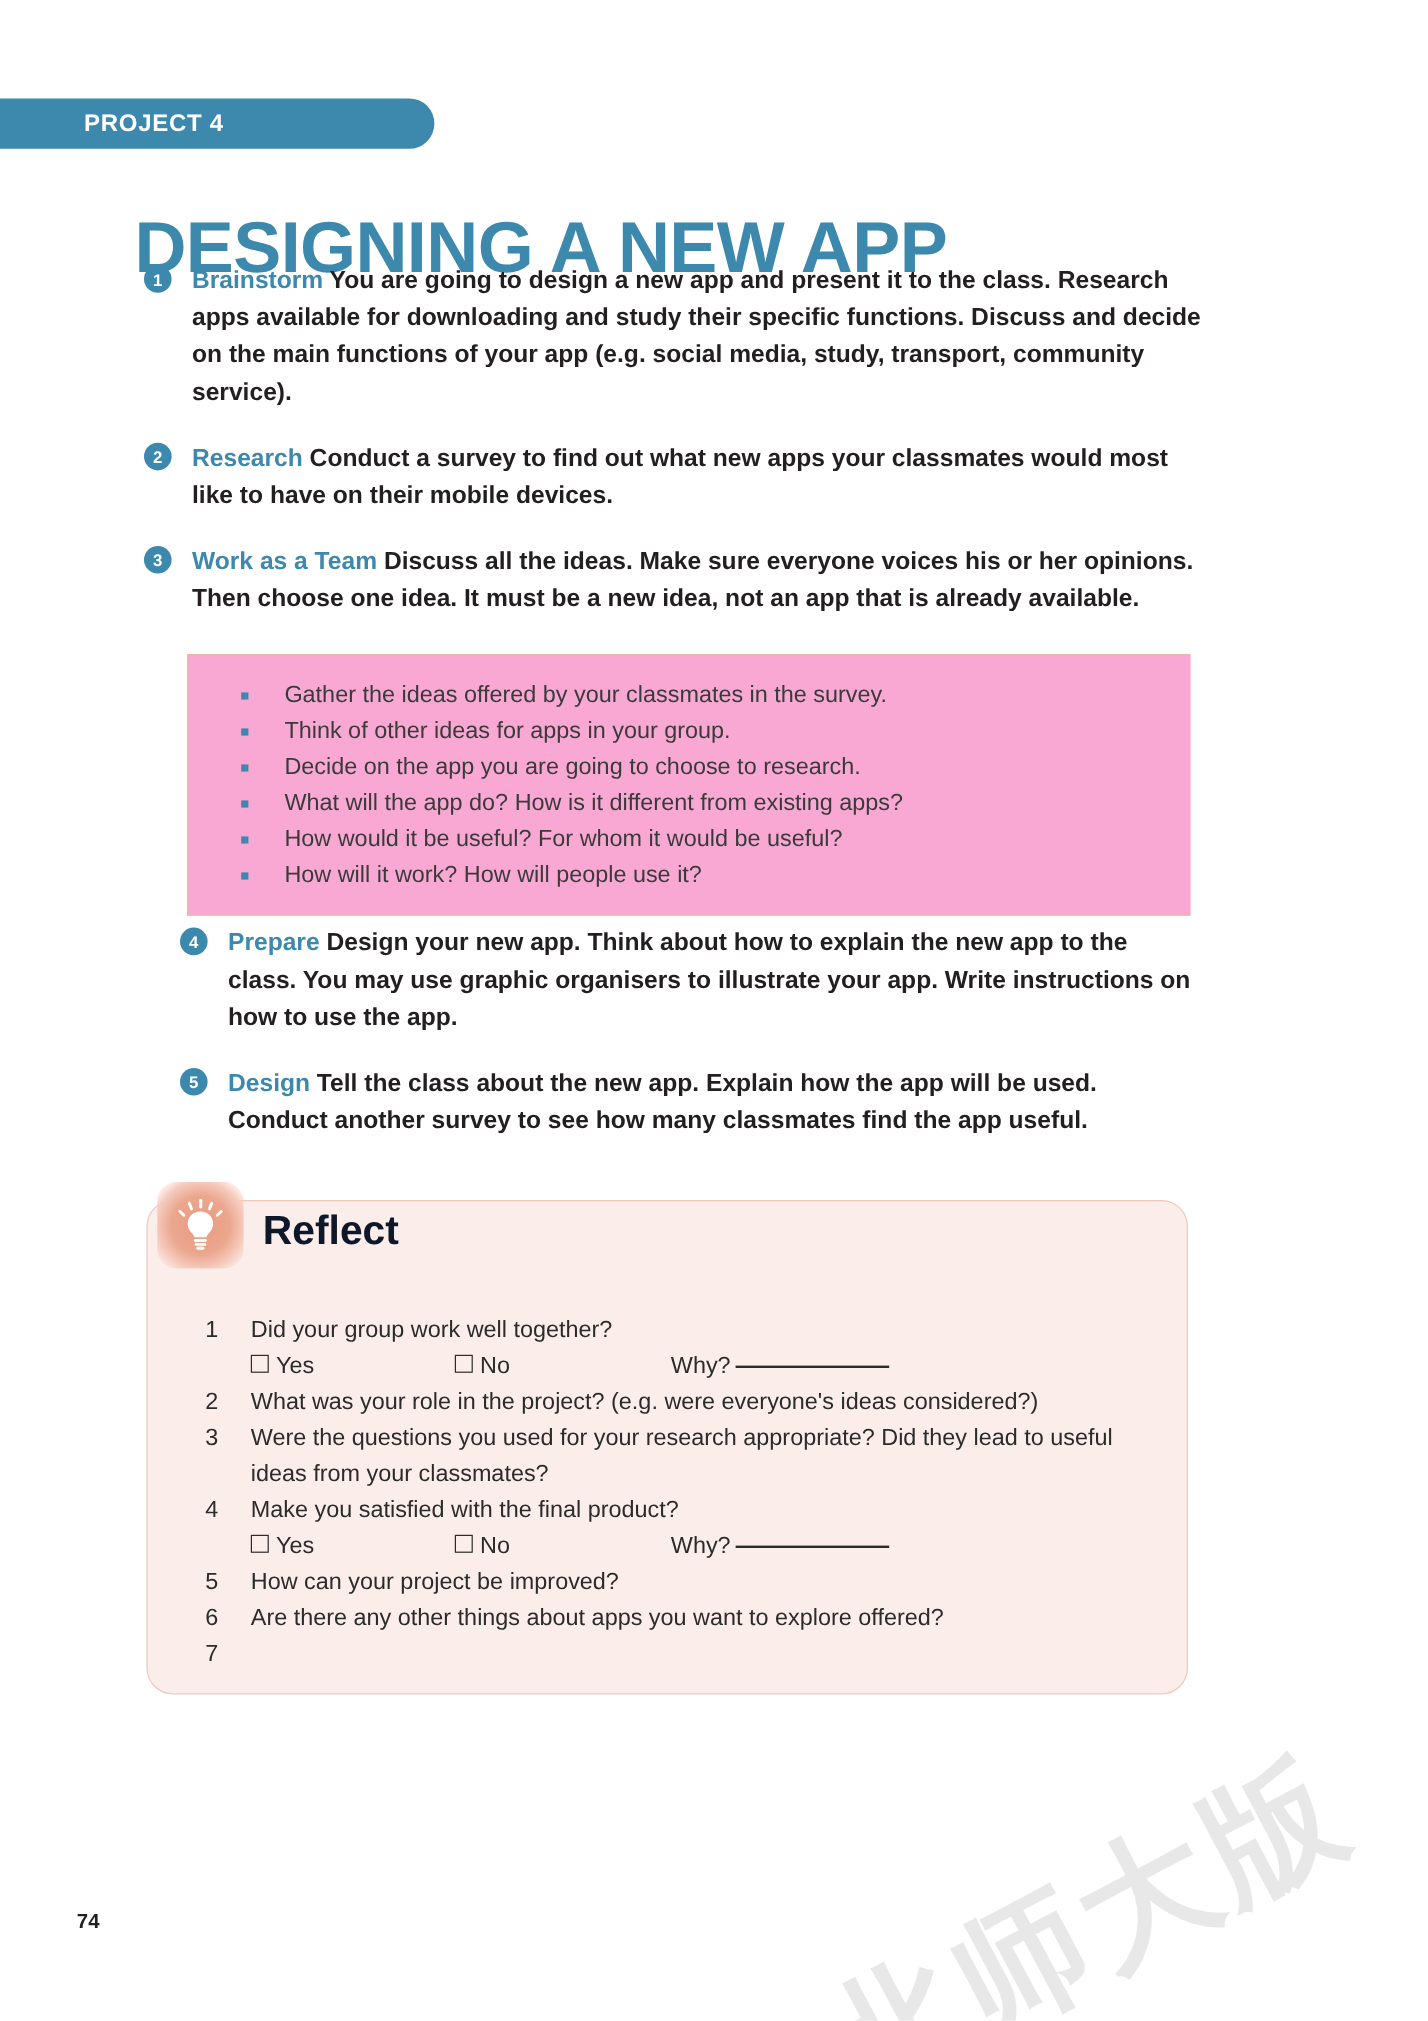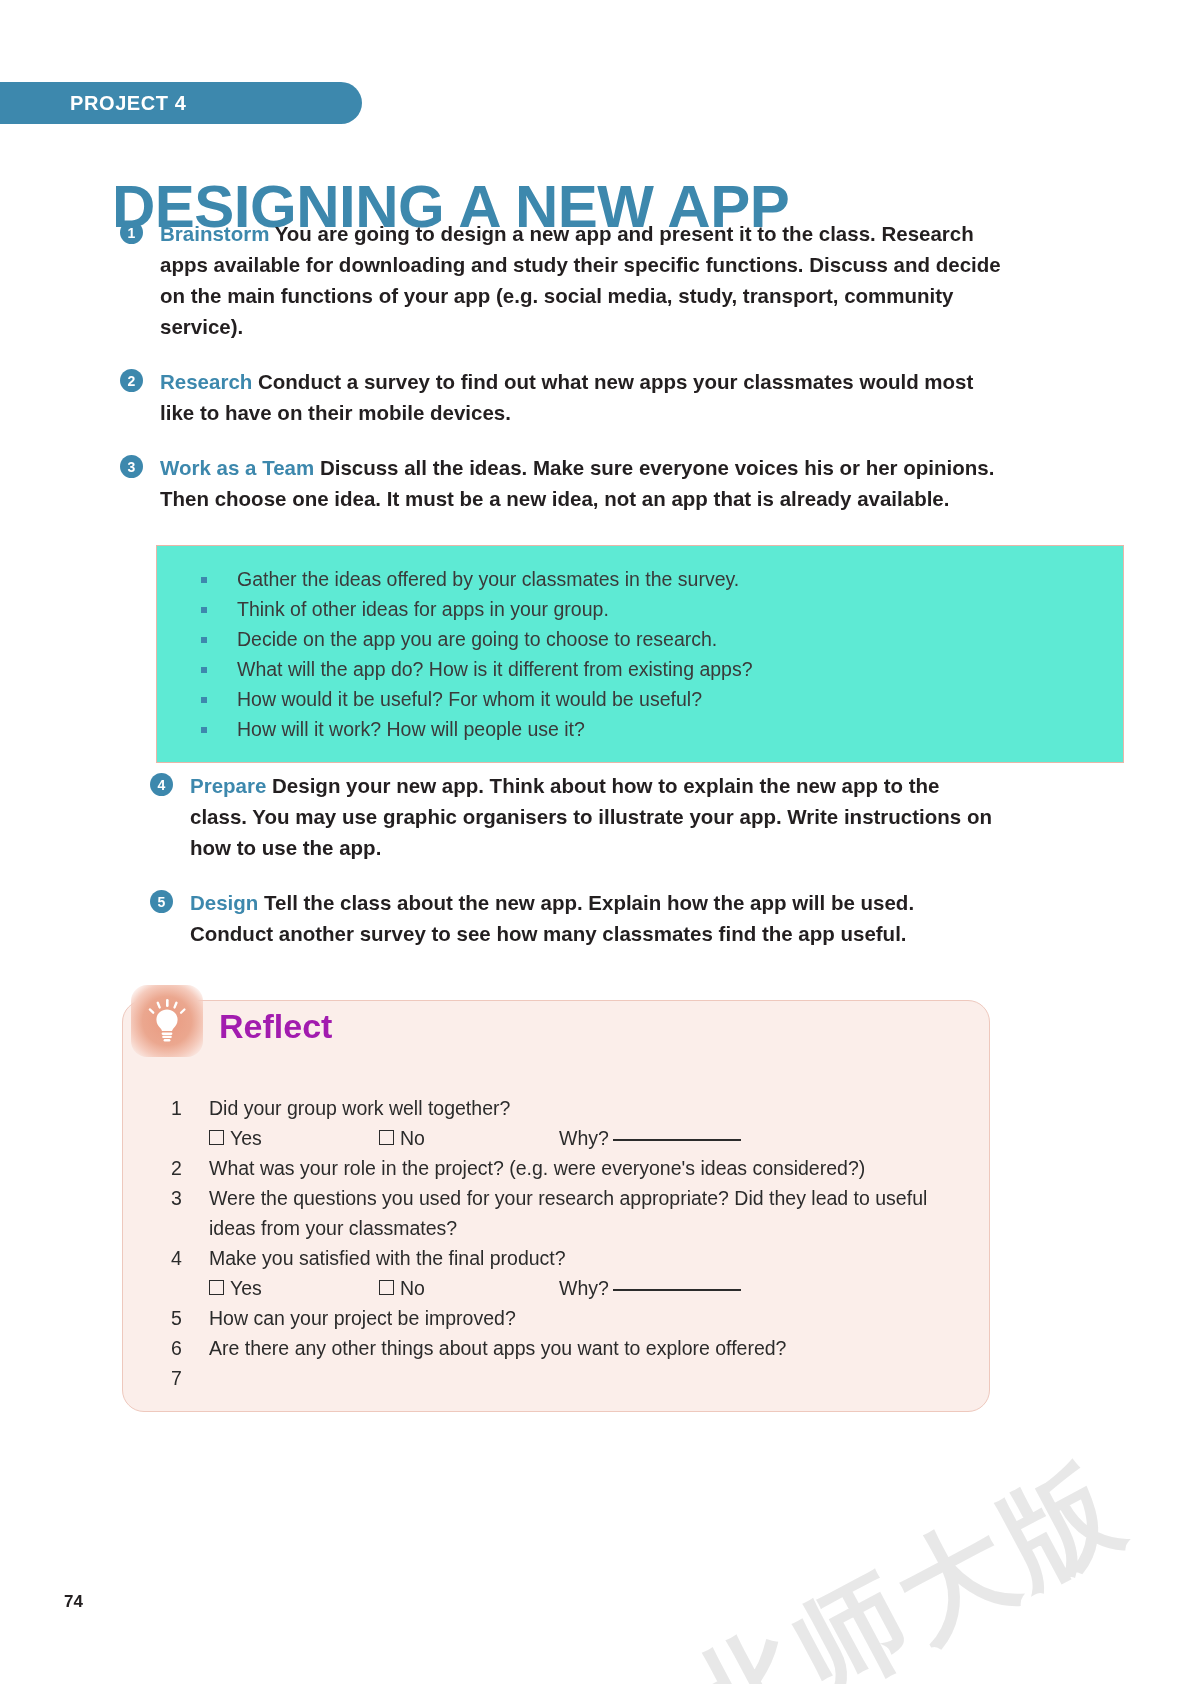--- a/index.html
+++ b/index.html
@@ -116,23 +116,23 @@
   }
 
   
   .step.indent-a { padding-left: 48px; }
 
   
   .pink-box {
     position: absolute;
     left: 156px;
     top: 545px;
-    width: 968px;
+    width: 836px;
     box-sizing: border-box;
-    background: #5eead4;
+    background: #f9a8d4;
     border: 1px solid #e8b6a8;
     padding: 18px 0 18px 0;
   }
   .pink-list {
     list-style: none;
     margin: 0;
     padding: 0;
   }
   .pink-list li {
     position: relative;
@@ -181,21 +181,21 @@
     display: flex;
     align-items: center;
     justify-content: center;
   }
   .reflect-title {
     position: absolute;
     left: 96px;
     top: 6px;
     font-size: 34px;
     font-weight: bold;
-    color: #a21caf;
+    color: #0f172a;
     font-family: "Liberation Sans", sans-serif;
   }
 
   .reflect-list {
     position: absolute;
     left: 24px;
     top: 92px;
     right: 24px;
   }
   .rq {

